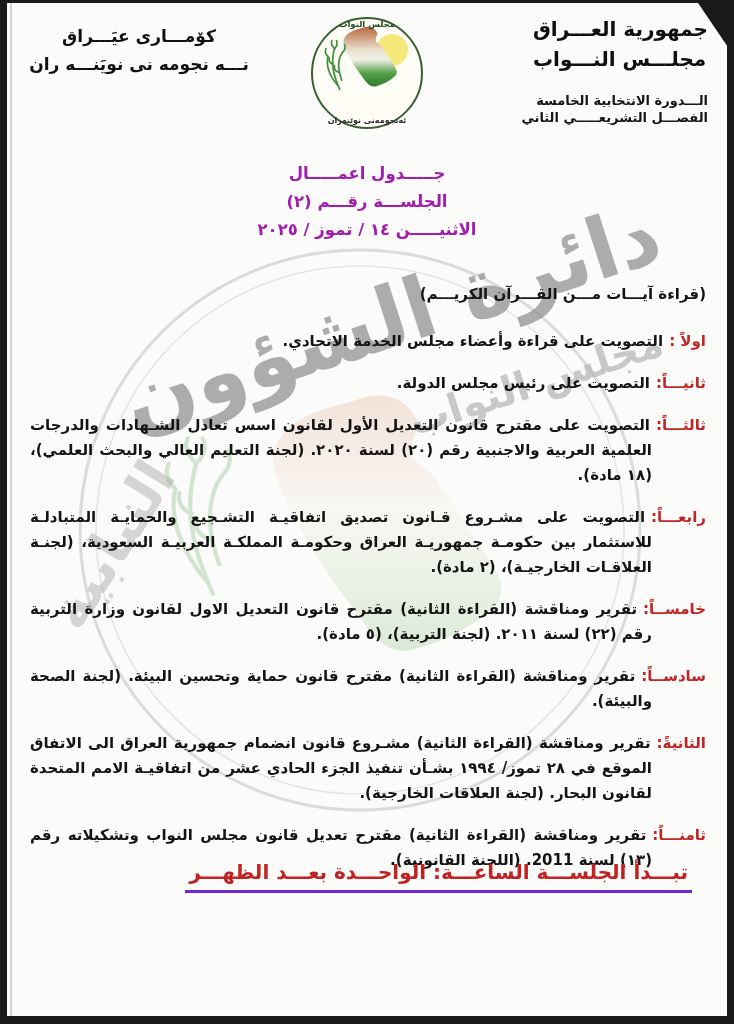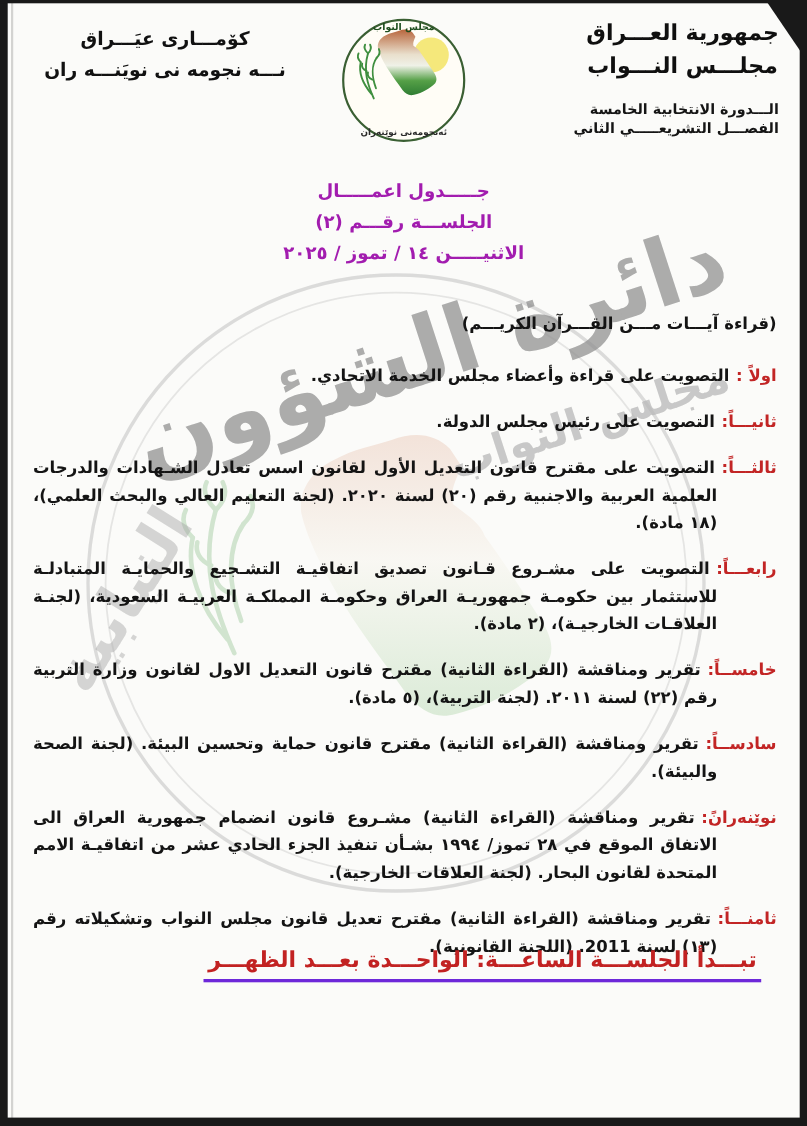--- a/index.html
+++ b/index.html
@@ -11,26 +11,26 @@
     overflow:hidden;
     direction:rtl;
     font-family:"DejaVu Sans", sans-serif;
     color:#161616;
   }
   
   .watermark{position:absolute;inset:0;z-index:0;pointer-events:none;}
   
   .content{position:absolute;inset:0;z-index:2;}
   .hdr-left{
-    position:absolute;top:22px;left:30px;width:240px;
+    position:absolute;top:22px;left:19px;width:240px;
     text-align:center;font-weight:bold;font-size:17px;line-height:28px;color:#111;
   }
   .hdr-right{
     position:absolute;top:14px;right:26px;
-    text-align:center;font-weight:bold;font-size:20px;line-height:30px;color:#0f0f0f;
+    text-align:left;font-weight:bold;font-size:20px;line-height:30px;color:#0f0f0f;
   }
   .session-info{
     position:absolute;top:92px;right:26px;
     text-align:right;font-weight:bold;font-size:13px;line-height:17px;color:#151515;
   }
   .emblem{position:absolute;top:12px;left:50%;transform:translateX(-50%);}
   .title-block{
     position:absolute;top:160px;left:0;right:0;
     text-align:center;font-weight:bold;font-size:16.5px;line-height:28px;color:#a21caf;
   }
@@ -150,21 +150,21 @@
       <div class="agenda-item">
         <span class="ordinal">رابعـــاً:</span><span>التصويت على مشـروع قـانون تصديق اتفاقيـة التشـجيع والحمايـة المتبادلـة للاستثمار بين حكومـة جمهوريـة العراق وحكومـة المملكـة العربيـة السعودية، (لجنـة العلاقـات الخارجيـة)، (٢ مادة).</span>
       </div>
       <div class="agenda-item">
         <span class="ordinal">خامســاً:</span><span>تقرير ومناقشة (القراءة الثانية) مقترح قانون التعديل الاول لقانون وزارة التربية رقم (٢٢) لسنة ٢٠١١. (لجنة التربية)، (٥ مادة).</span>
       </div>
       <div class="agenda-item">
         <span class="ordinal">سادســاً:</span><span>تقرير ومناقشة (القراءة الثانية) مقترح قانون حماية وتحسين البيئة. (لجنة الصحة والبيئة).</span>
       </div>
       <div class="agenda-item">
-        <span class="ordinal">نوێنەرانً:</span><span>تقرير ومناقشة (القراءة الثانية) مشـروع قانون انضمام جمهورية العراق الى الاتفاق الموقع في ٢٨ تموز/ ١٩٩٤ بشـأن تنفيذ الجزء الحادي عشر من اتفاقيـة الامم المتحدة لقانون البحار. (لجنة العلاقات الخارجية).</span>
+        <span class="ordinal">الثانيةً:</span><span>تقرير ومناقشة (القراءة الثانية) مشـروع قانون انضمام جمهورية العراق الى الاتفاق الموقع في ٢٨ تموز/ ١٩٩٤ بشـأن تنفيذ الجزء الحادي عشر من اتفاقيـة الامم المتحدة لقانون البحار. (لجنة العلاقات الخارجية).</span>
       </div>
       <div class="agenda-item">
         <span class="ordinal">ثامنـــاً:</span><span>تقرير ومناقشة (القراءة الثانية) مقترح تعديل قانون مجلس النواب وتشكيلاته رقم (١٣) لسنة 2011. (اللجنة القانونية).</span>
       </div>
     </div>
 
     <div class="session-footer">
       <span class="underlined">تبـــدأ الجلســـة الساعـــة: الواحـــدة بعـــد الظهـــر</span>
     </div>
   </div>

